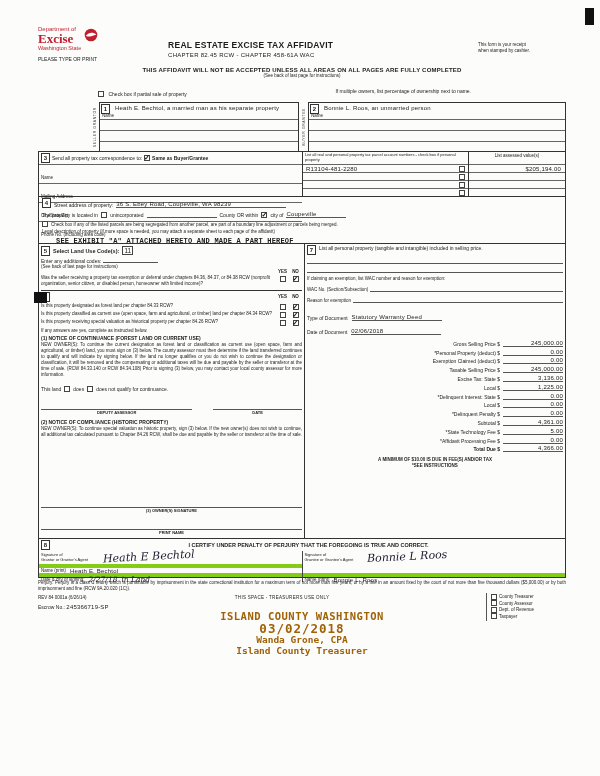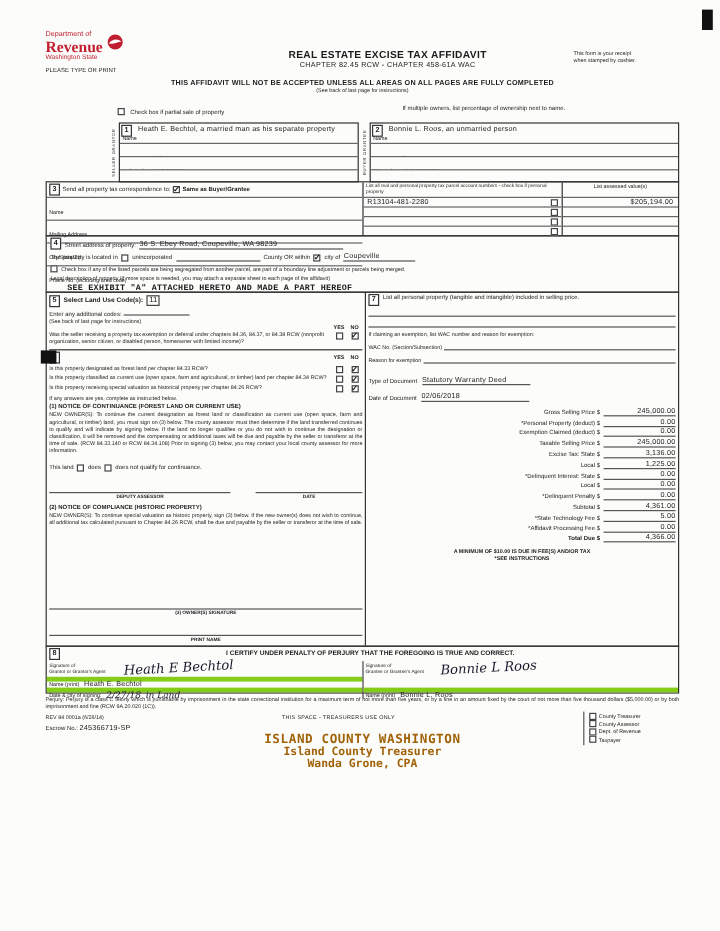--- a/index.html
+++ b/index.html
@@ -19,21 +19,21 @@
 .seal-mark{position:absolute;top:292px;left:34px;width:13px;height:11px;background:#111;}
 
 .hdr{display:flex;align-items:flex-start;}
 .hdr-left{width:130px;}
 .logo-line{display:flex;align-items:flex-start;gap:3px;}
 .dept1{font-size:6px;color:#c01f2f;}
 .dept2{font-size:13px;font-weight:bold;color:#c01f2f;font-family:"Liberation Serif",serif;line-height:13px;}
 .dept3{font-size:5.5px;color:#c01f2f;}
 .dor-logo{width:14px;height:14px;margin-top:2px;}
 .type-note{margin-top:5px;}
-.hdr-mid{flex:1;text-align:center;padding-top:14px;}
+.hdr-mid{flex:1;text-align:left;padding-top:14px;}
 .hdr-mid .t8{letter-spacing:.3px;}
 .hdr-mid .t6{margin-top:2px;letter-spacing:.3px;}
 .hdr-right{width:88px;padding-top:16px;line-height:1.3;}
 .warning{margin-top:5px;letter-spacing:.2px;}
 .partial-row{display:flex;justify-content:space-between;margin:4px 0 2px 60px;padding-right:95px;align-items:center;}
 
 .parties{display:flex;margin-left:52px;height:50px;}
 .vlabel{width:9px;display:flex;align-items:center;justify-content:center;}
 .vlabel span{writing-mode:vertical-rl;transform:rotate(180deg);font-size:3.5px;letter-spacing:.6px;color:#333;white-space:nowrap;}
 .party{border:1px solid #333;display:flex;flex-direction:column;}
@@ -132,21 +132,21 @@
 
 <div class="page">
   <div class="corner-mark"></div>
   <div class="seal-mark"></div>
 
   <div class="hdr">
     <div class="hdr-left">
       <div class="logo-line">
         <div>
           <div class="dept1">Department of</div>
-          <div class="dept2">Revenue</div>
+          <div class="dept2">Excise</div>
           <div class="dept3">Washington State</div>
         </div>
         <svg class="dor-logo" viewBox="0 0 20 20">
           <circle cx="10" cy="10" r="9" fill="#c01f2f"></circle>
           <path d="M2.5 11.5 C 7 5.5, 13.5 6, 17.5 9.5 C 12.5 10.5, 6.5 13.5, 2.5 11.5 Z" fill="#fff"></path>
         </svg>
       </div>
       <div class="type-note t5">PLEASE TYPE OR PRINT</div>
     </div>
     <div class="hdr-mid">
@@ -513,17 +513,18 @@
         <span class="cb"></span>
         <span class="t45">Taxpayer</span>
       </div>
     </div>
     <div class="escrow t5">
       <span>Escrow No.:</span>
       <span class="tv">245366719-SP</span>
     </div>
     <div class="stamp">
       <div class="st1">ISLAND COUNTY WASHINGTON</div>
+      <div class="st4">03/02/2018</div>
+      <div class="st6">Wanda Grone, CPA</div>
       <div class="st6">Island County Treasurer</div>
-      <div class="st6">Wanda Grone, CPA</div>
     </div>
   </div>
 </div>
 
 </body></html>

